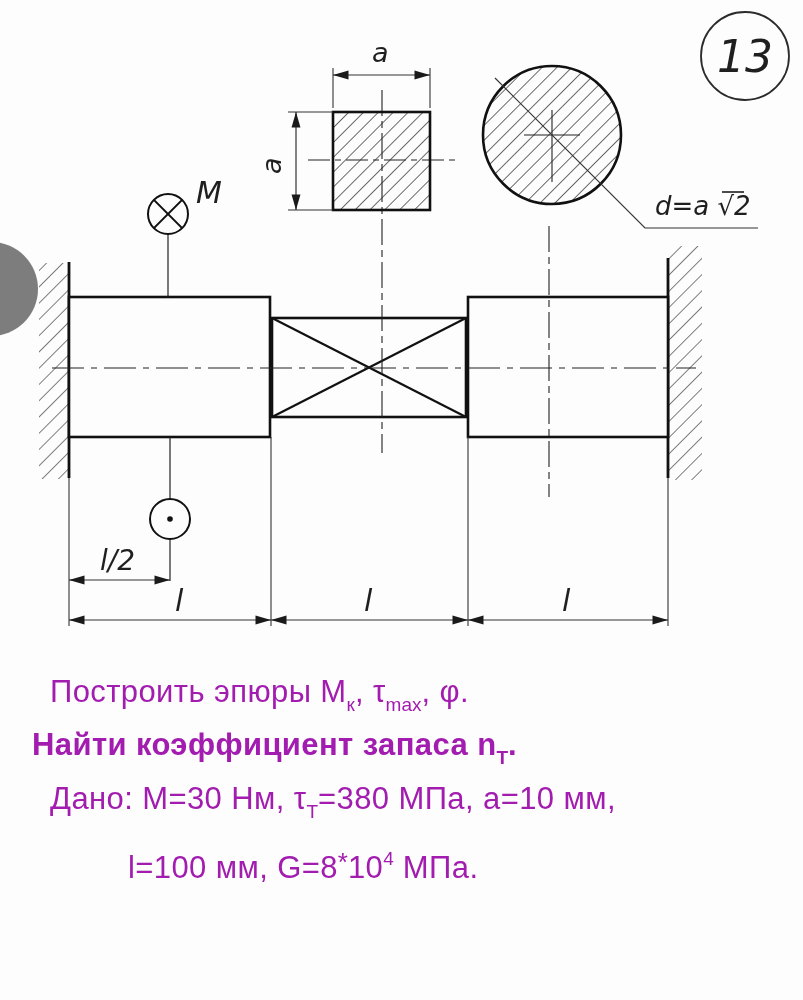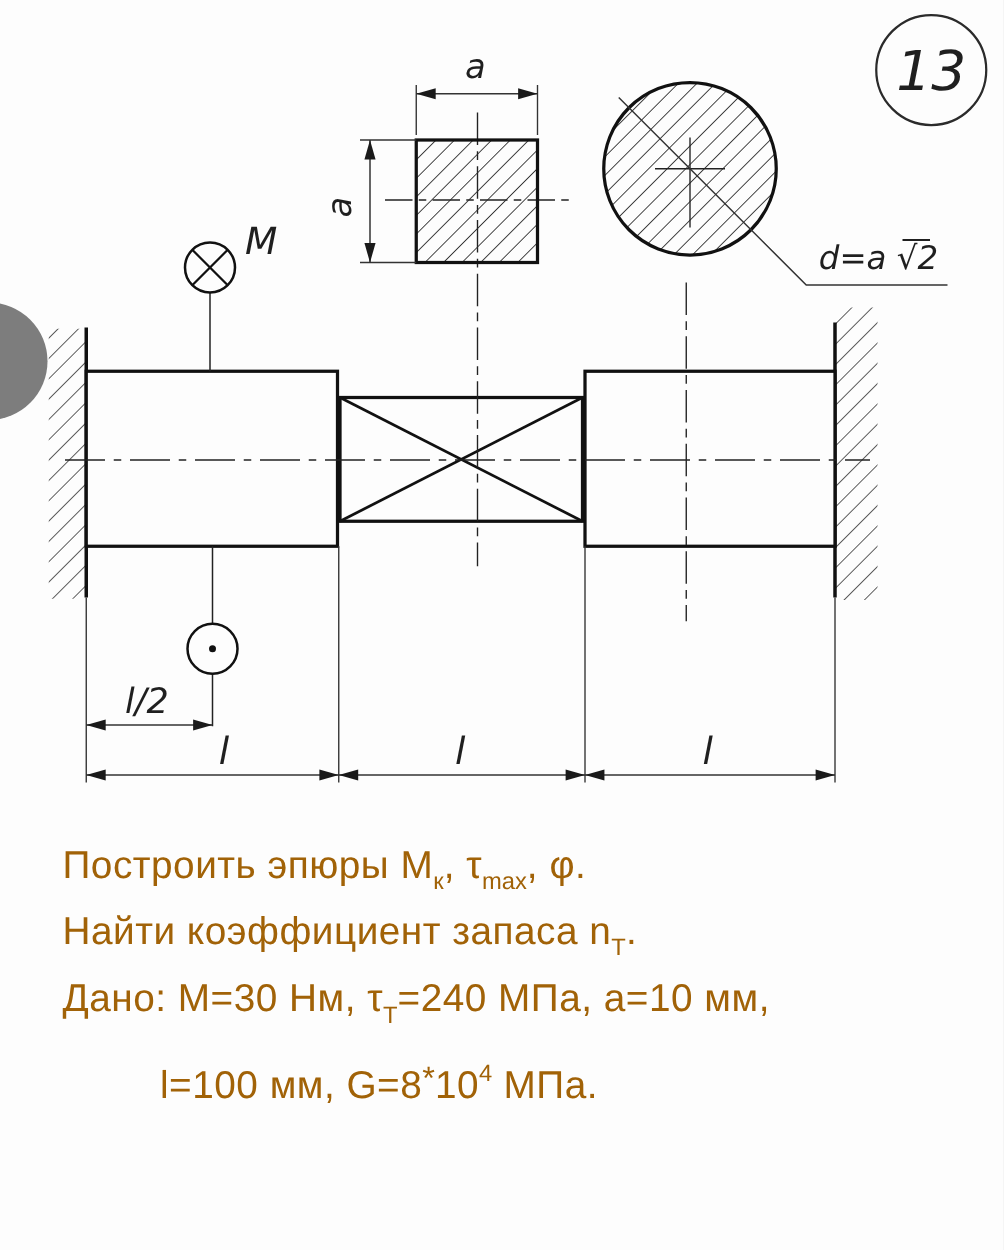--- a/index.html
+++ b/index.html
@@ -5,28 +5,28 @@
   html,body{margin:0;padding:0;background:#e9e9e9;}
   .page{
     position:relative;width:803px;height:1000px;margin:0 auto;
     background:#fdfdfd;overflow:hidden;
     font-family:"Liberation Sans",sans-serif;color:#1d1d1d;
   }
   .drawing{position:absolute;left:0;top:0;}
   .textblock{position:absolute;left:0;top:660px;width:803px;}
   .tline{
     position:absolute;white-space:nowrap;
-    font-size:31px;letter-spacing:.4px;color:#a16207;
+    font-size:31px;letter-spacing:.4px;color:#a21caf;
     font-family:"Liberation Sans",sans-serif;
   }
   .tline .sub{font-size:19px;position:relative;top:9px;letter-spacing:0;}
   .tline .sup{font-size:19px;position:relative;top:-13px;letter-spacing:0;}
   .tline .star{font-size:26px;position:relative;top:-7px;letter-spacing:0;}
   #l1{left:50px;top:14px;}
-  #l2{left:50px;top:67px;}
+  #l2{left:32px;top:67px;font-weight:bold;}
   #l3{left:50px;top:121px;}
   #l4{left:128px;top:190px;}
   svg text{fill:#1f1f1f;}
   .lbl{font-family:"DejaVu Sans",sans-serif;font-style:italic;}
 </style>
 </head>
 <body>
 
 <div class="page">
 
@@ -137,20 +137,20 @@
   </svg>
 
   <div class="textblock">
     <div class="tline" id="l1">
       <span>Построить эпюры М</span><span class="sub">к</span><span>, τ</span><span class="sub">max</span><span>, φ.</span>
     </div>
     <div class="tline" id="l2">
       <span>Найти коэффициент запаса n</span><span class="sub">Т</span><span>.</span>
     </div>
     <div class="tline" id="l3">
-      <span>Дано: M=30 Нм, τ</span><span class="sub">Т</span><span>=240 МПа, a=10 мм,</span>
+      <span>Дано: M=30 Нм, τ</span><span class="sub">Т</span><span>=380 МПа, a=10 мм,</span>
     </div>
     <div class="tline" id="l4">
       <span>l=100 мм, G=8</span><span class="star">*</span><span>10</span><span class="sup">4</span><span> МПа.</span>
     </div>
   </div>
 
 </div>
 
 </body></html>

